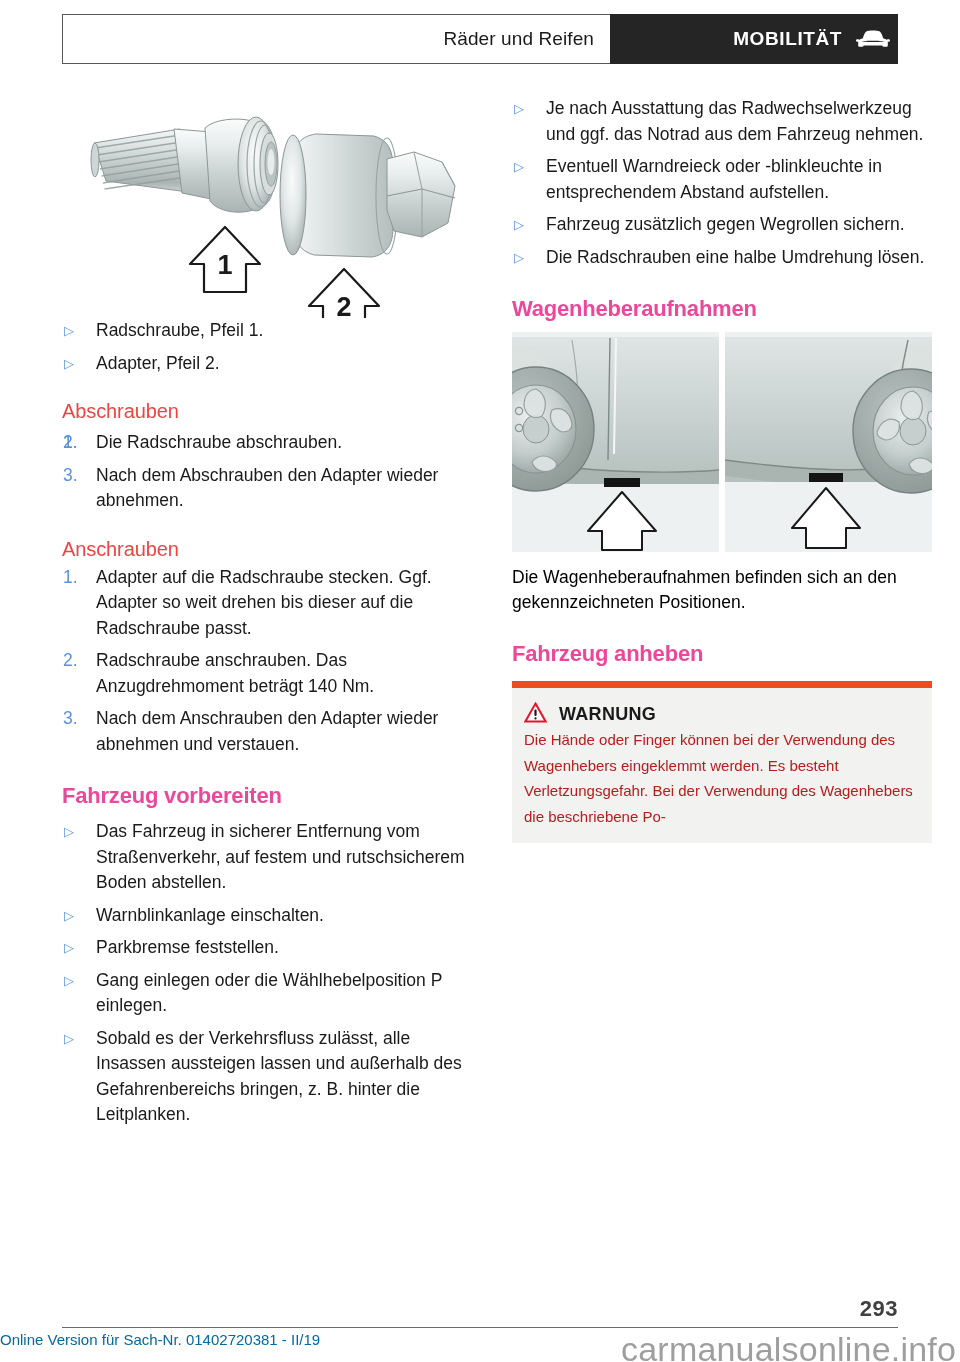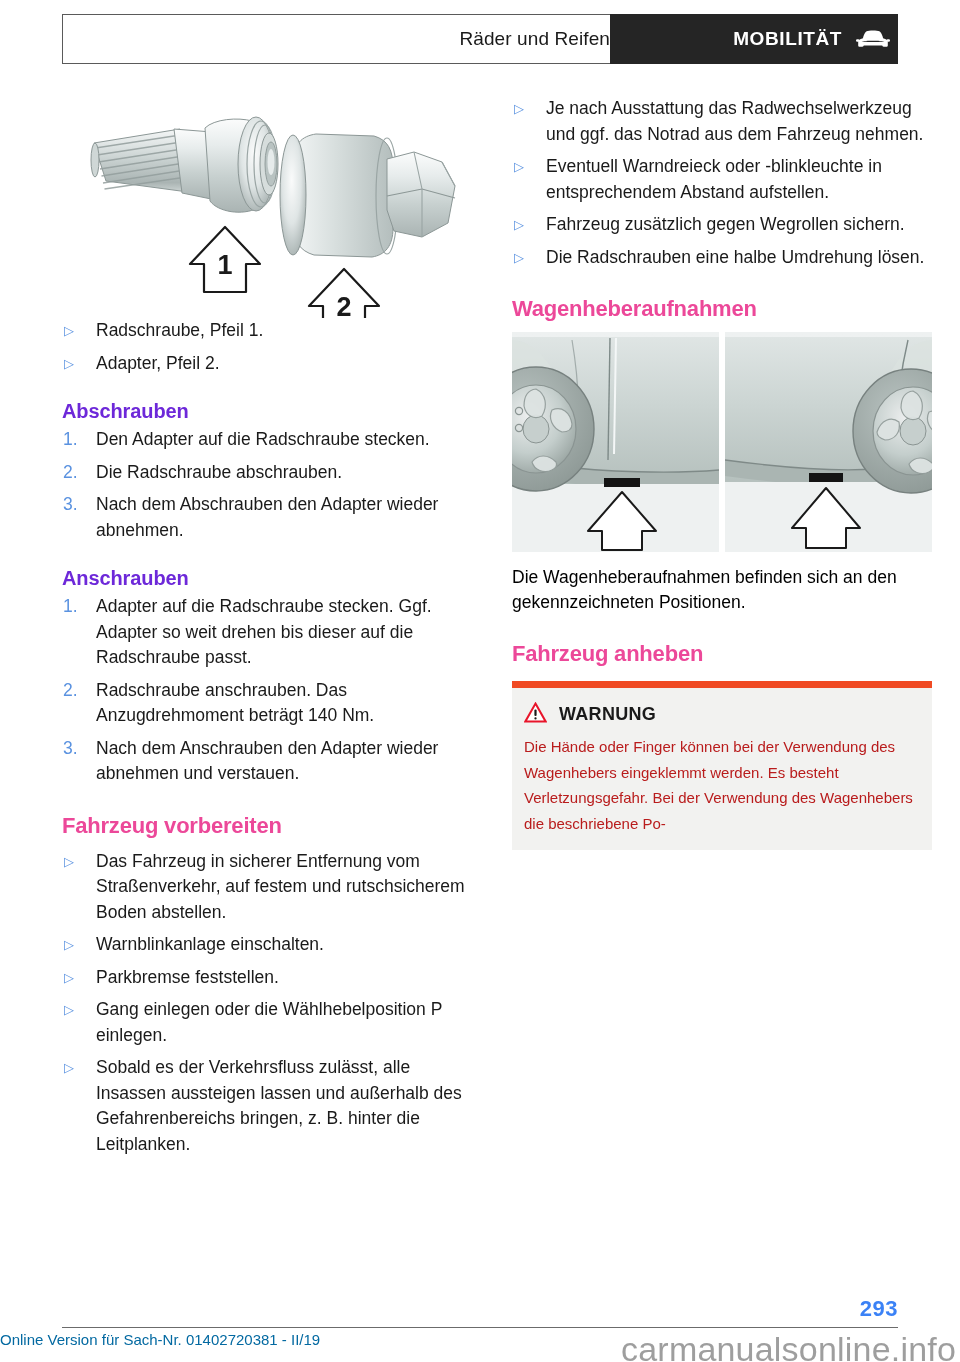--- a/index.html
+++ b/index.html
@@ -26,21 +26,21 @@
     display: flex;
   }
   .header-crumb {
     flex: 1;
     border: 1px solid #5a5a5a;
     border-right: none;
     box-sizing: border-box;
     display: flex;
     align-items: center;
     justify-content: flex-end;
-    padding-right: 0;
+    padding-right: 16px;
     background: #ffffff;
   }
   .header-crumb-text {
     font-size: 19px;
     color: #1a1a1a;
     letter-spacing: .1px;
   }
   .header-section {
     width: 288px;
     background: #252525;
@@ -70,22 +70,22 @@
 
   h1.sec {
     font-size: 22px;
     font-weight: bold;
     color: #ec4899;
     margin: 26px 0 10px 0;
     letter-spacing: -.2px;
   }
   h2.sub {
     font-size: 20px;
-    font-weight: bold;
-    color: #6d28d9;
+    font-weight: normal;
+    color: #ef4444;
     margin: 24px 0 4px 0;
     letter-spacing: -.1px;
   }
 
   p.para {
     font-size: 17.5px;
     line-height: 25px;
     margin: 0 0 0 0;
     color: #000000;
   }
@@ -153,42 +153,41 @@
     height: 7px;
     background: #f04a23;
   }
   .warnbox-inner {
     padding: 14px 12px 14px 12px;
   }
   .warn-title-row {
     display: flex;
     align-items: center;
     gap: 12px;
-    margin-bottom: 7px;
   }
   .warn-title {
     font-size: 18px;
     font-weight: bold;
     letter-spacing: .3px;
     color: #1a1a1a;
   }
   .warn-text {
     font-size: 15px;
     line-height: 25.5px;
     color: #b91c1c;
   }
 
   
   .pagenum {
     position: absolute;
     right: 62px;
     top: 1296px;
     font-size: 22px;
     font-weight: bold;
-    color: #3b82f6;
+    color: #404040;
     letter-spacing: .5px;
   }
   .footrule {
     position: absolute;
     left: 62px;
     top: 1327px;
     width: 836px;
     height: 1px;
     background: #6b6b6b;
   }
@@ -324,21 +323,20 @@
     <li>
       <span class="bullet">▷</span>
       <span>Adapter, Pfeil 2.</span>
     </li>
   </ul>
 
   <h2 class="sub">Abschrauben</h2>
   <ol class="nlist">
     <li>
       <span class="num">1.</span>
-      <span>Den Adapter auf die Radschraube stecken.</span>
     </li>
     <li>
       <span class="num">2.</span>
       <span>Die Radschraube abschrauben.</span>
     </li>
     <li>
       <span class="num">3.</span>
       <span>Nach dem Abschrauben den Adapter wieder abnehmen.</span>
     </li>
   </ol>

